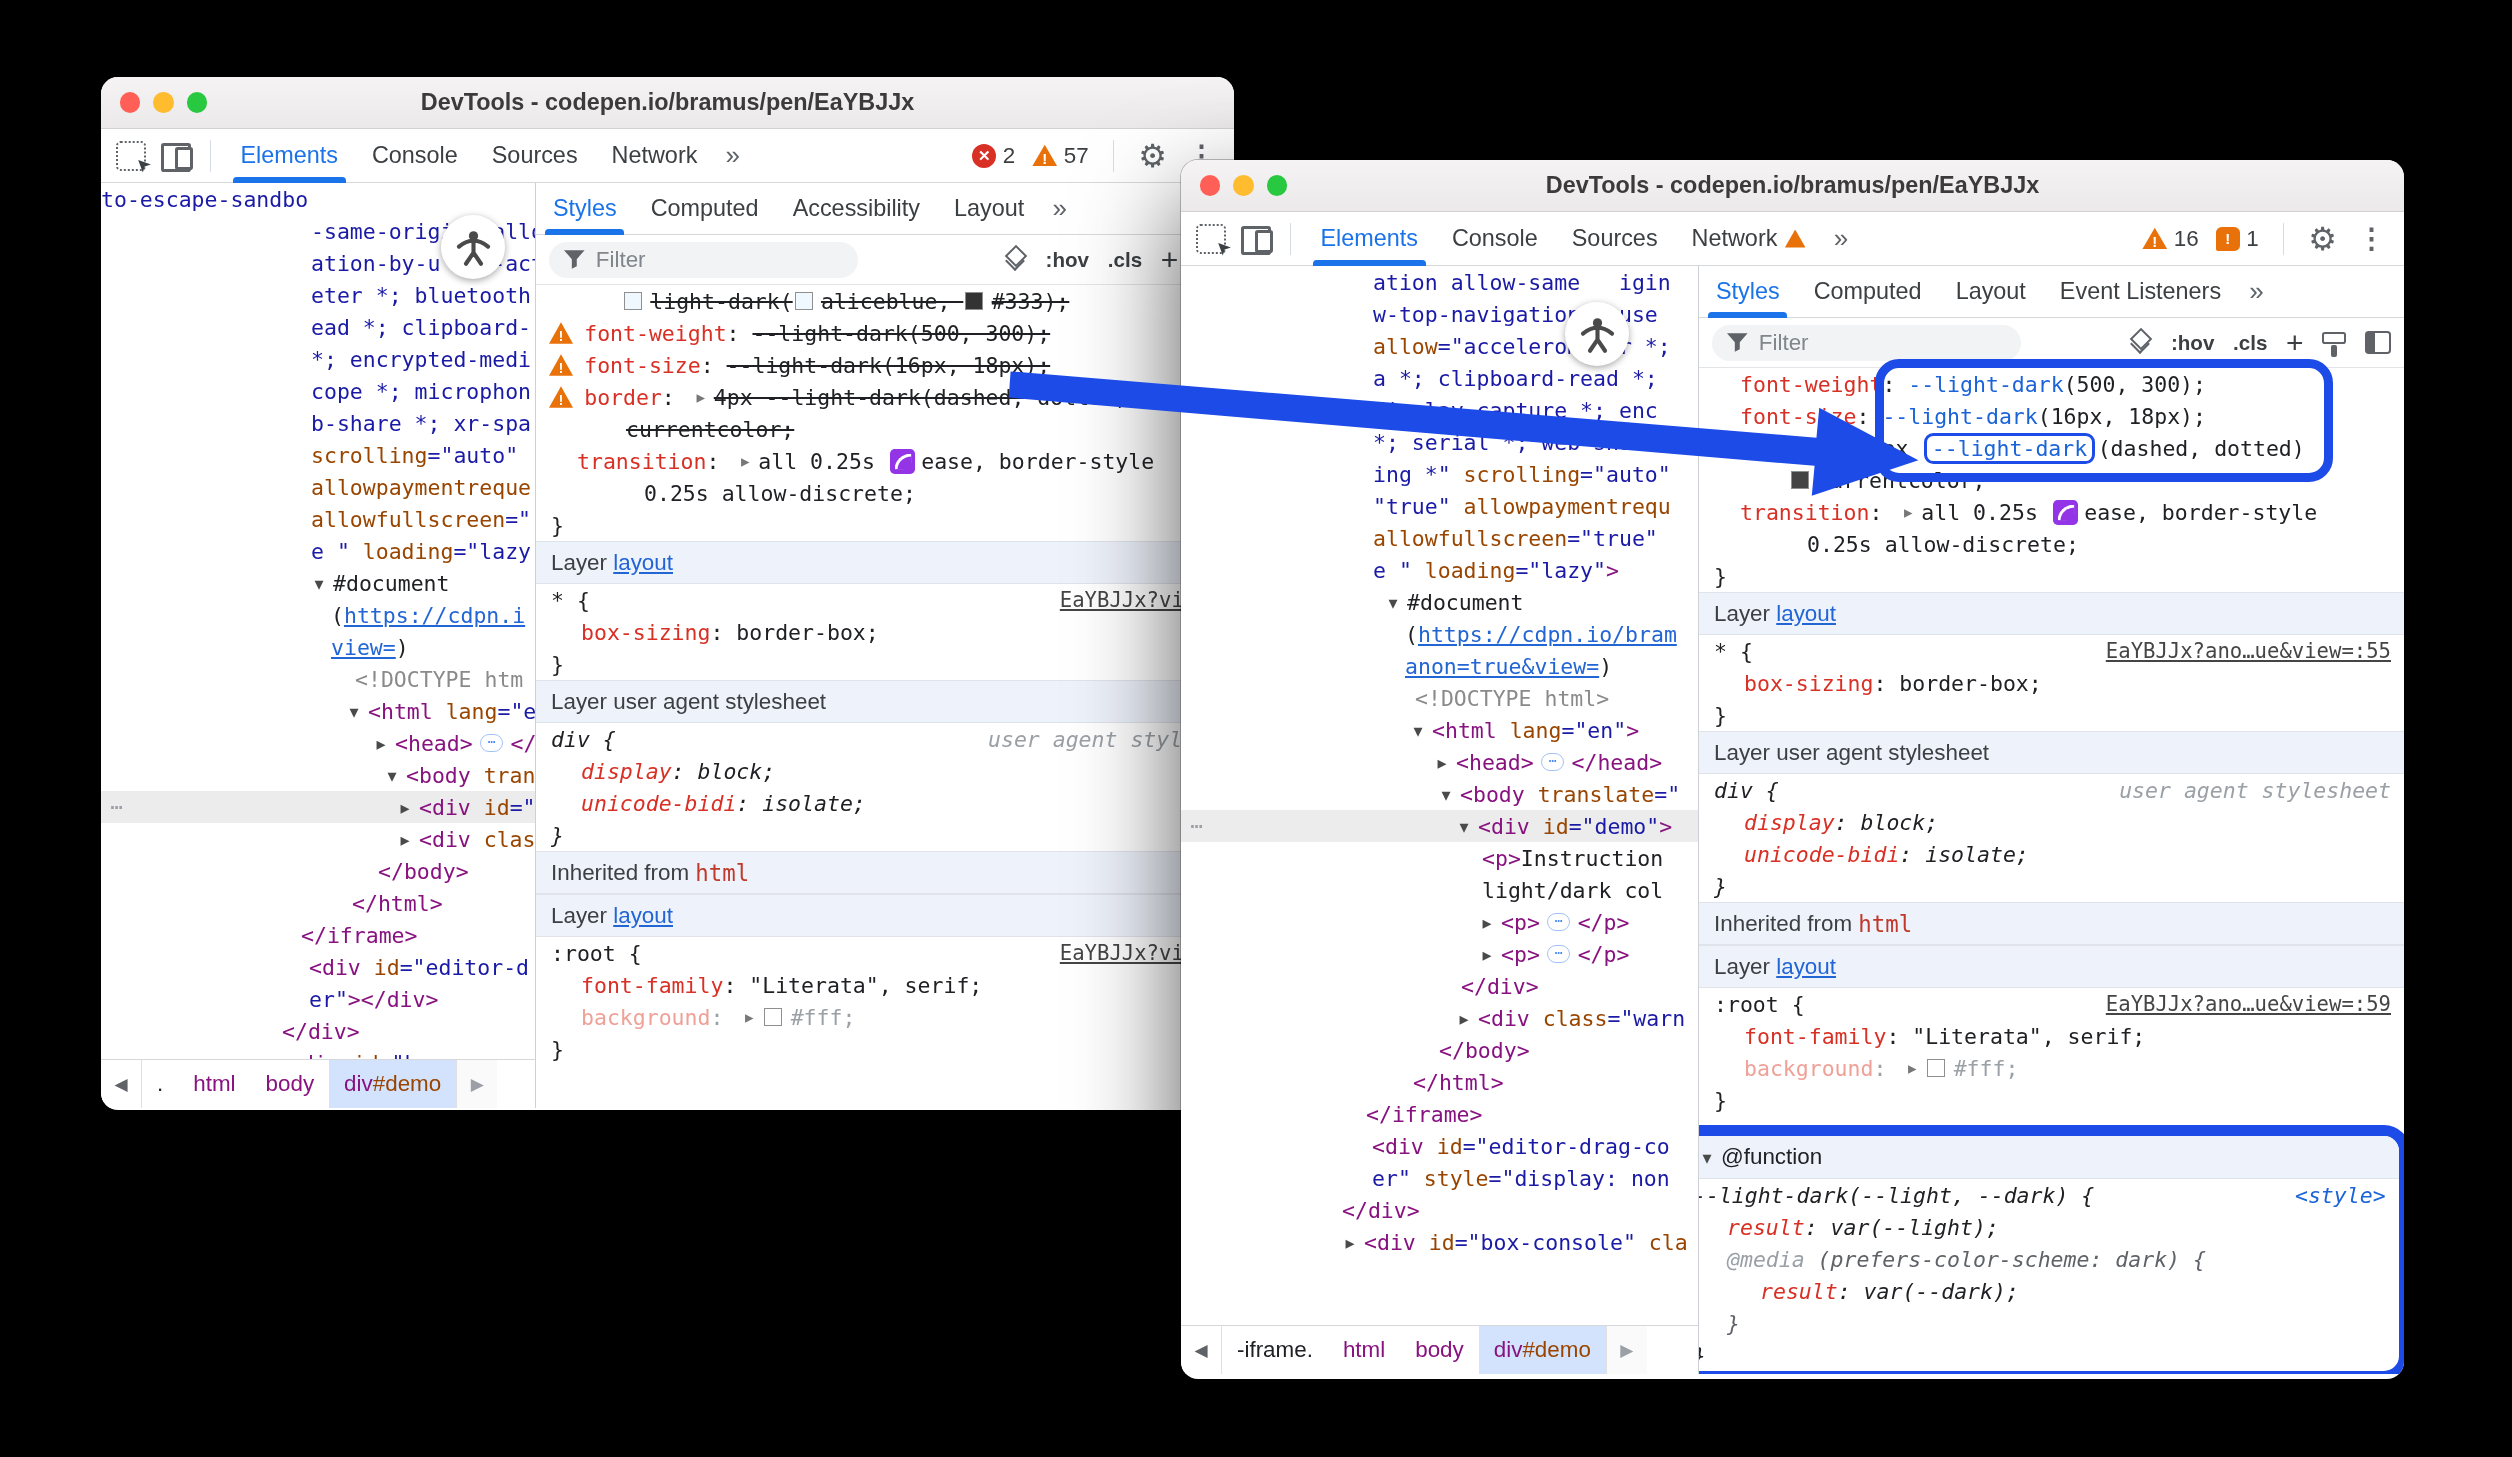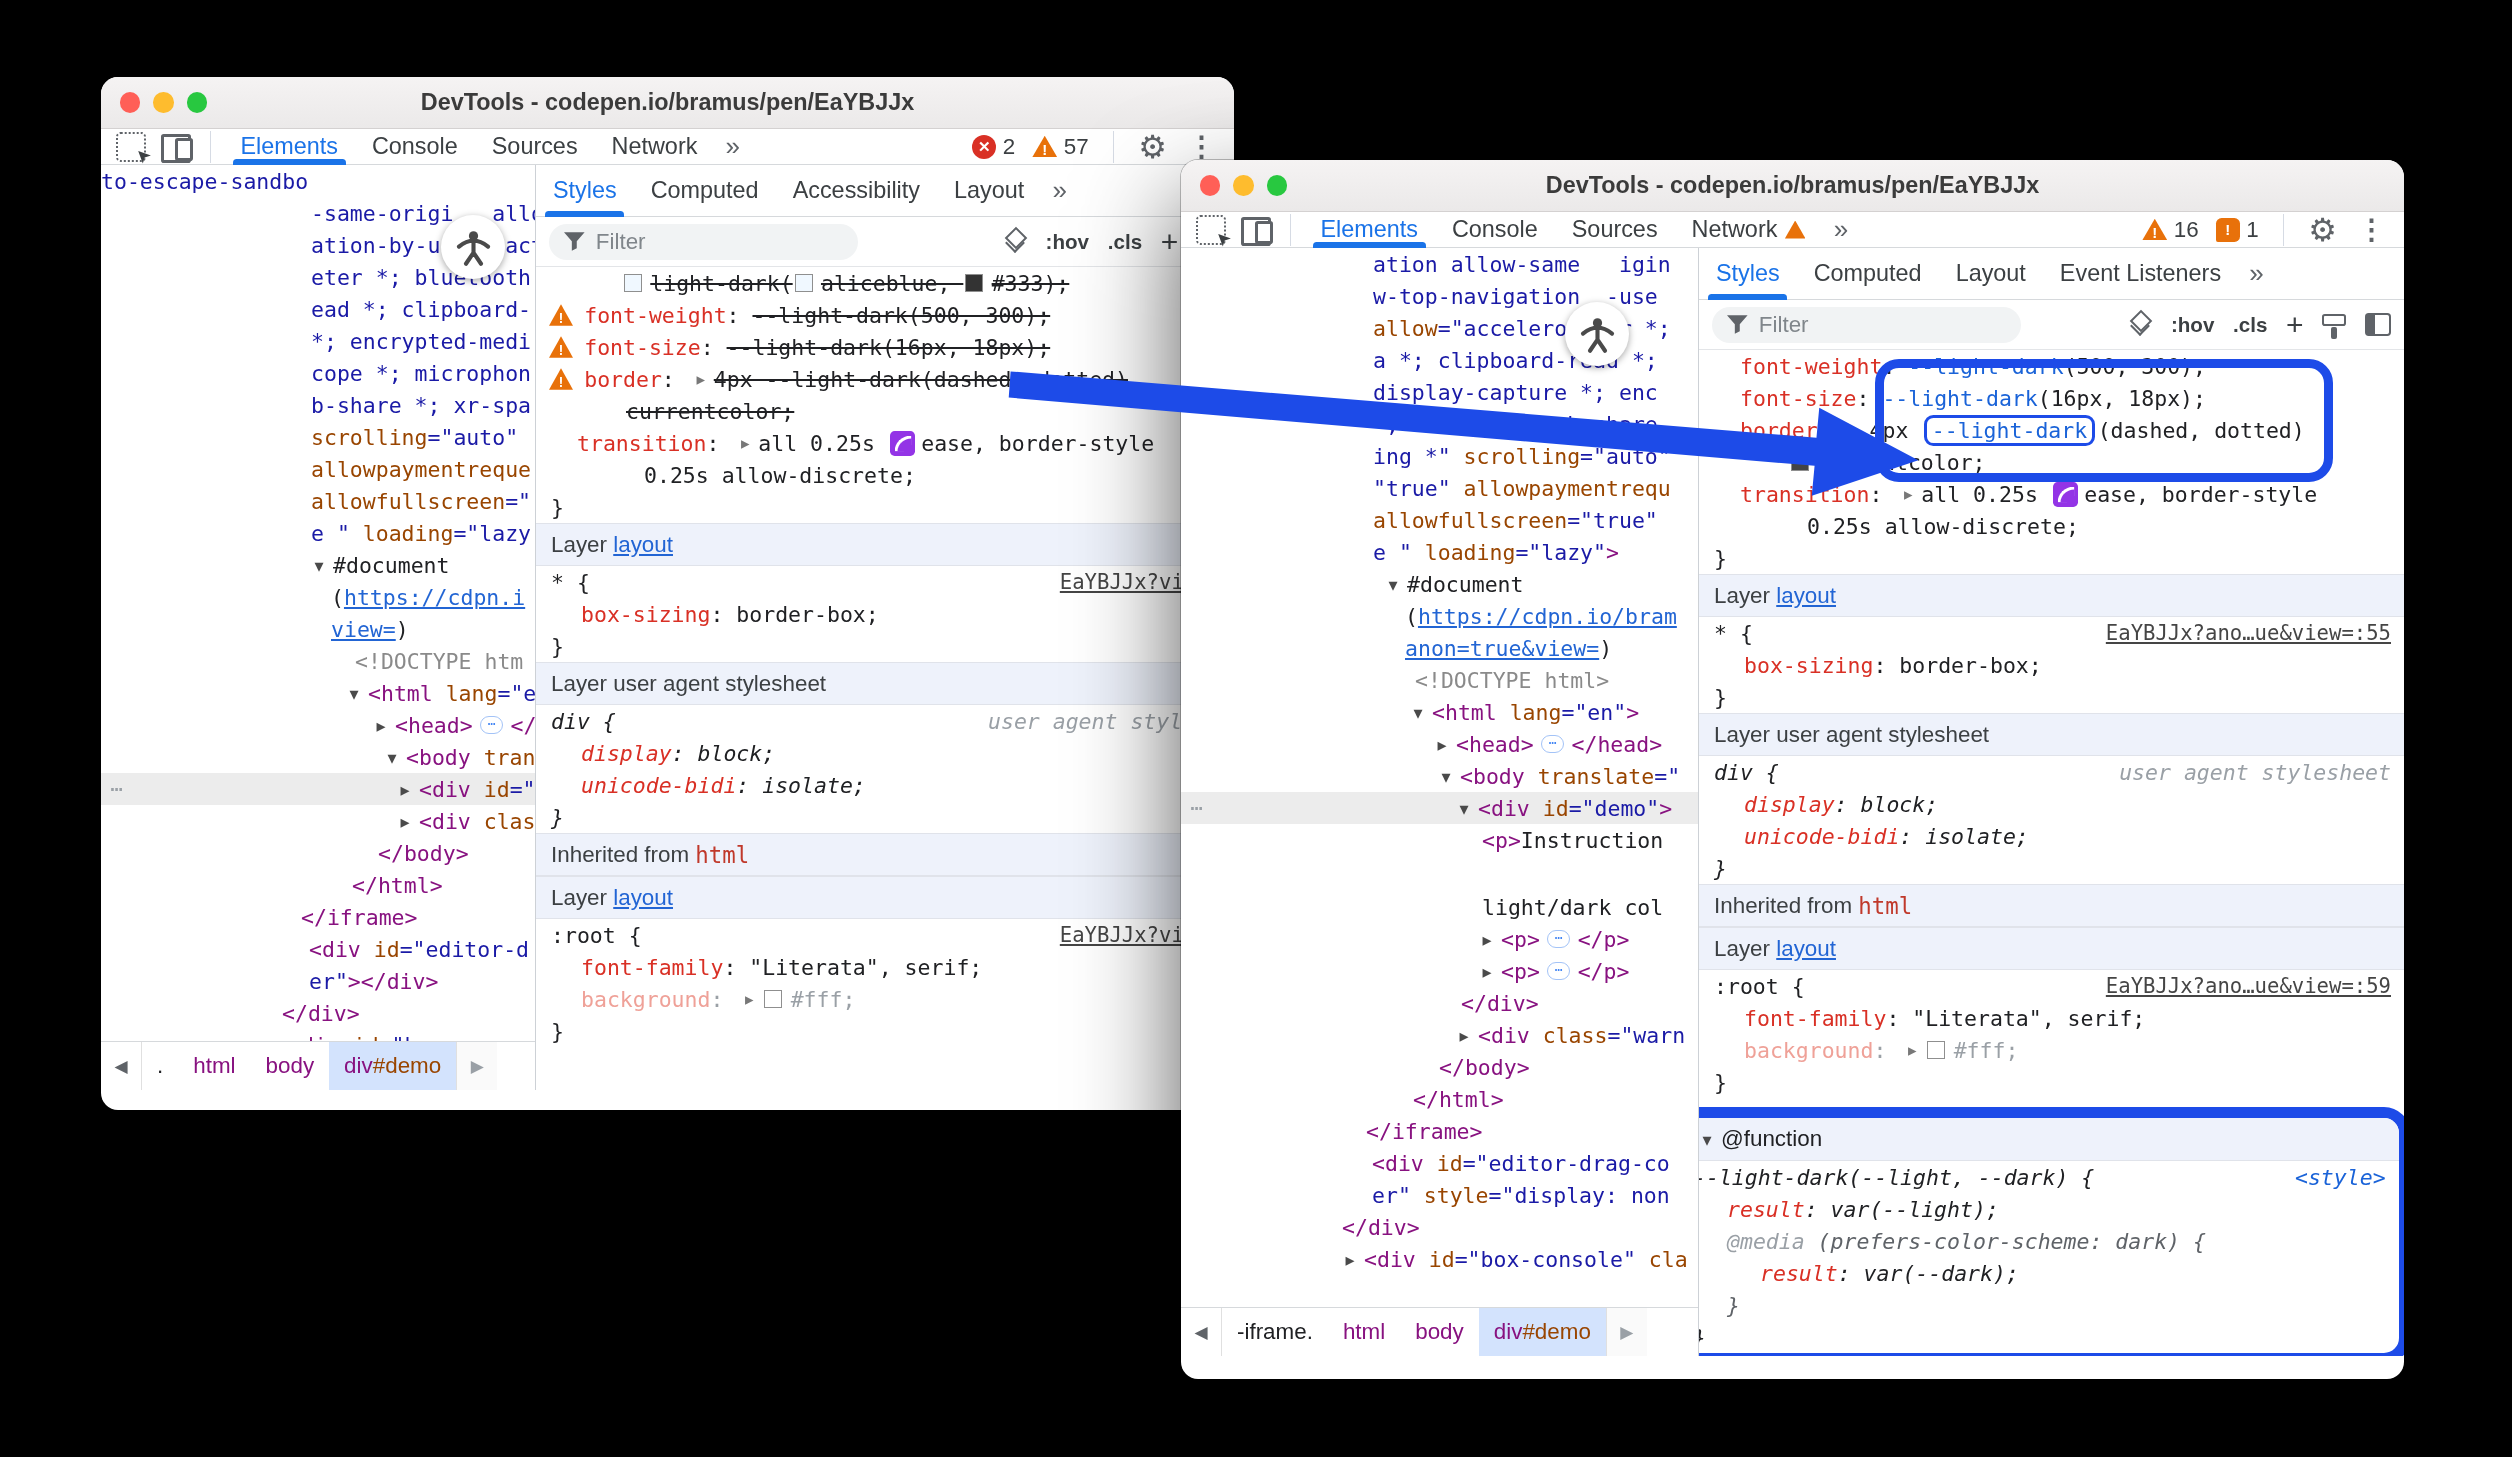--- a/index.html
+++ b/index.html
@@ -16,21 +16,21 @@
 
   .titlebar{height:52px;background:linear-gradient(#f5f3f3,#ebe9e9);
             border-bottom:0.9px solid #d4d1d1;display:flex;align-items:center;position:relative;}
   .tl-group{display:flex;gap:13px;padding-left:18.7px;}
   .tl{width:20.6px;height:20.6px;border-radius:50%;}
   .tl.red{background:#ff5f57;}.tl.yellow{background:#febc2e;}.tl.green{background:#28c840;}
   .win-title{position:absolute;left:0;right:0;text-align:center;font-size:23.4px;
              font-weight:700;color:#3b3b3b;pointer-events:none;}
 
   
-  .toolbar{height:36px;background:#fff;border-bottom:0.9px solid #d6d9dc;
+  .toolbar{height:54px;background:#fff;border-bottom:0.9px solid #d6d9dc;
            display:flex;align-items:center;padding:0 13px 0 15px;gap:3.7px;}
   .tb-sep{width:0.9px;height:32px;background:#d6dbe4;margin:0 9.3px;flex:none;}
   .tabs{display:flex;align-items:center;height:100%;}
   .tab{position:relative;height:100%;display:flex;align-items:center;gap:7.5px;
        padding:0 17px;font-size:23.4px;color:#3c4043;cursor:default;}
   .tab.active{color:#1a73e8;}
   .tab.active::after{content:"";position:absolute;left:9.3px;right:9.3px;bottom:-0.9px;
        height:5.6px;border-radius:3.7px 3.7px 0 0;background:#1a73e8;}
   .tab.more{font-size:26px;color:#5f6368;padding:0 11.2px;}
   .tb-right{margin-left:auto;display:flex;align-items:center;gap:15px;}
@@ -366,21 +366,21 @@
           <div class="row" style="padding-left: 192px;"><span class="c-val">e " </span><span class="c-attr">loading</span><span class="c-val">="lazy"</span><span class="c-tag">&gt;</span></div>
           <div class="row" style="padding-left: 198px;"><span class="ic ic-cd">▾</span><span class="c-txt">#document</span></div>
           <div class="row" style="padding-left: 224px;"><span class="c-txt">(</span><span class="c-link">https://cdpn.io/bram</span></div>
           <div class="row" style="padding-left: 224px;"><span class="c-link">anon=true&amp;view=</span><span class="c-txt">)</span></div>
           <div class="row" style="padding-left: 234px;"><span class="c-gray">&lt;!DOCTYPE html&gt;</span></div>
           <div class="row" style="padding-left: 223px;"><span class="ic ic-cd">▾</span><span class="c-tag">&lt;html</span><span class="c-attr"> lang</span><span class="c-val">="en"</span><span class="c-tag">&gt;</span></div>
           <div class="row" style="padding-left: 247px;"><span class="ic ic-cr">▸</span><span class="c-tag">&lt;head&gt;</span><span class="ic ic-el">⋯</span><span class="c-tag">&lt;/head&gt;</span></div>
           <div class="row" style="padding-left: 251px;"><span class="ic ic-cd">▾</span><span class="c-tag">&lt;body</span><span class="c-attr"> translate</span><span class="c-val">="</span></div>
           <div class="row sel" style="padding-left: 269px;"><span class="gut">⋯</span><span class="ic ic-cd">▾</span><span class="c-tag">&lt;div</span><span class="c-attr"> id</span><span class="c-val">="demo"</span><span class="c-tag">&gt;</span></div>
           <div class="row" style="padding-left: 301px;"><span class="c-tag">&lt;p&gt;</span><span class="c-txt">Instruction</span></div>
-          <div class="row" style="padding-left: 301px; margin-top: 35px;"><span class="c-txt">light/dark col</span></div>
+          <div class="row" style="padding-left: 301px;"><span class="c-txt">light/dark col</span></div>
           <div class="row" style="padding-left: 292px;"><span class="ic ic-cr">▸</span><span class="c-tag">&lt;p&gt;</span><span class="ic ic-el">⋯</span><span class="c-tag">&lt;/p&gt;</span></div>
           <div class="row" style="padding-left: 292px;"><span class="ic ic-cr">▸</span><span class="c-tag">&lt;p&gt;</span><span class="ic ic-el">⋯</span><span class="c-tag">&lt;/p&gt;</span></div>
           <div class="row" style="padding-left: 280px;"><span class="c-tag">&lt;/div&gt;</span></div>
           <div class="row" style="padding-left: 269px;"><span class="ic ic-cr">▸</span><span class="c-tag">&lt;div</span><span class="c-attr"> class</span><span class="c-val">="warn</span></div>
           <div class="row" style="padding-left: 258px;"><span class="c-tag">&lt;/body&gt;</span></div>
           <div class="row" style="padding-left: 232px;"><span class="c-tag">&lt;/html&gt;</span></div>
           <div class="row" style="padding-left: 185px;"><span class="c-tag">&lt;/iframe&gt;</span></div>
           <div class="row" style="padding-left: 191px;"><span class="c-tag">&lt;div</span><span class="c-attr"> id</span><span class="c-val">="editor-drag-co</span></div>
           <div class="row" style="padding-left: 191px;"><span class="c-val">er" </span><span class="c-attr">style</span><span class="c-val">="display: non</span></div>
           <div class="row" style="padding-left: 161px;"><span class="c-tag">&lt;/div&gt;</span></div>

